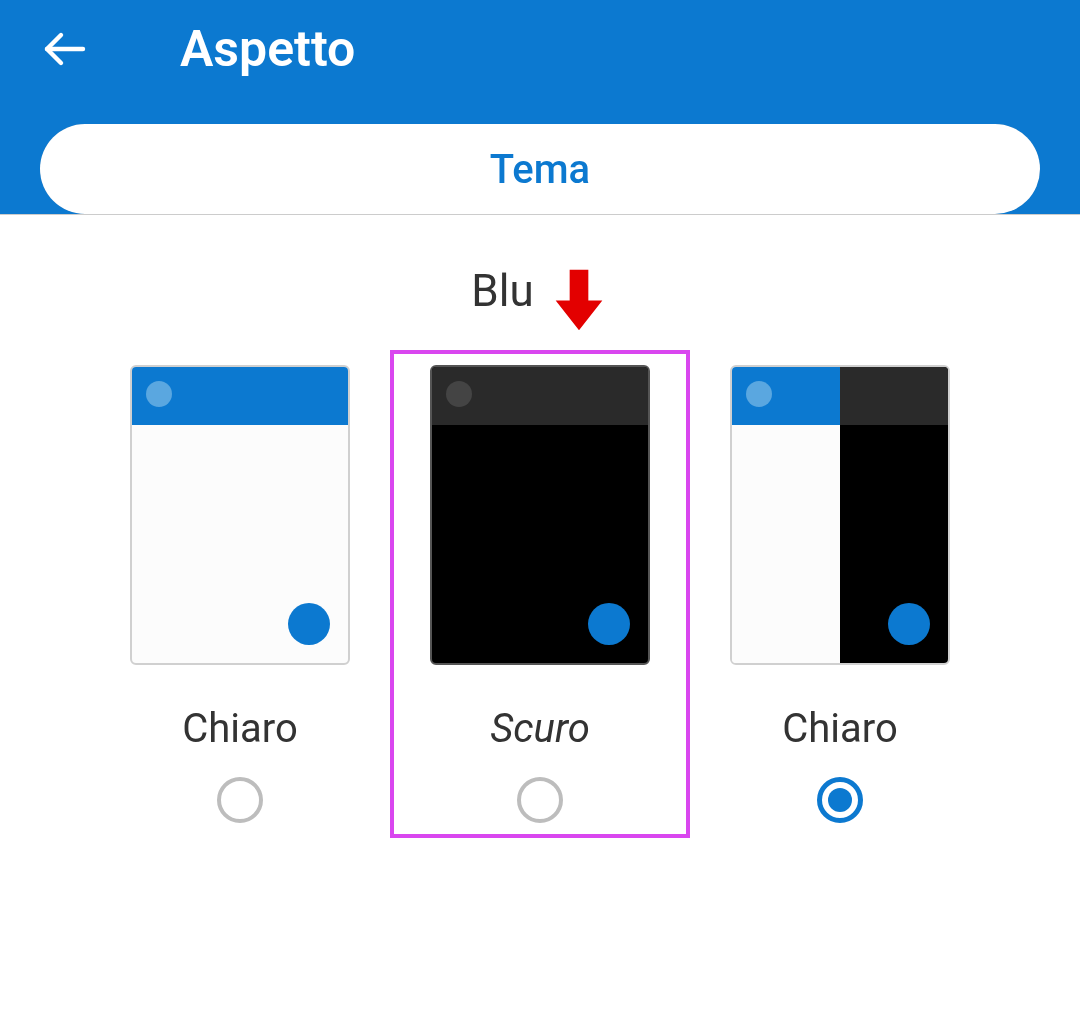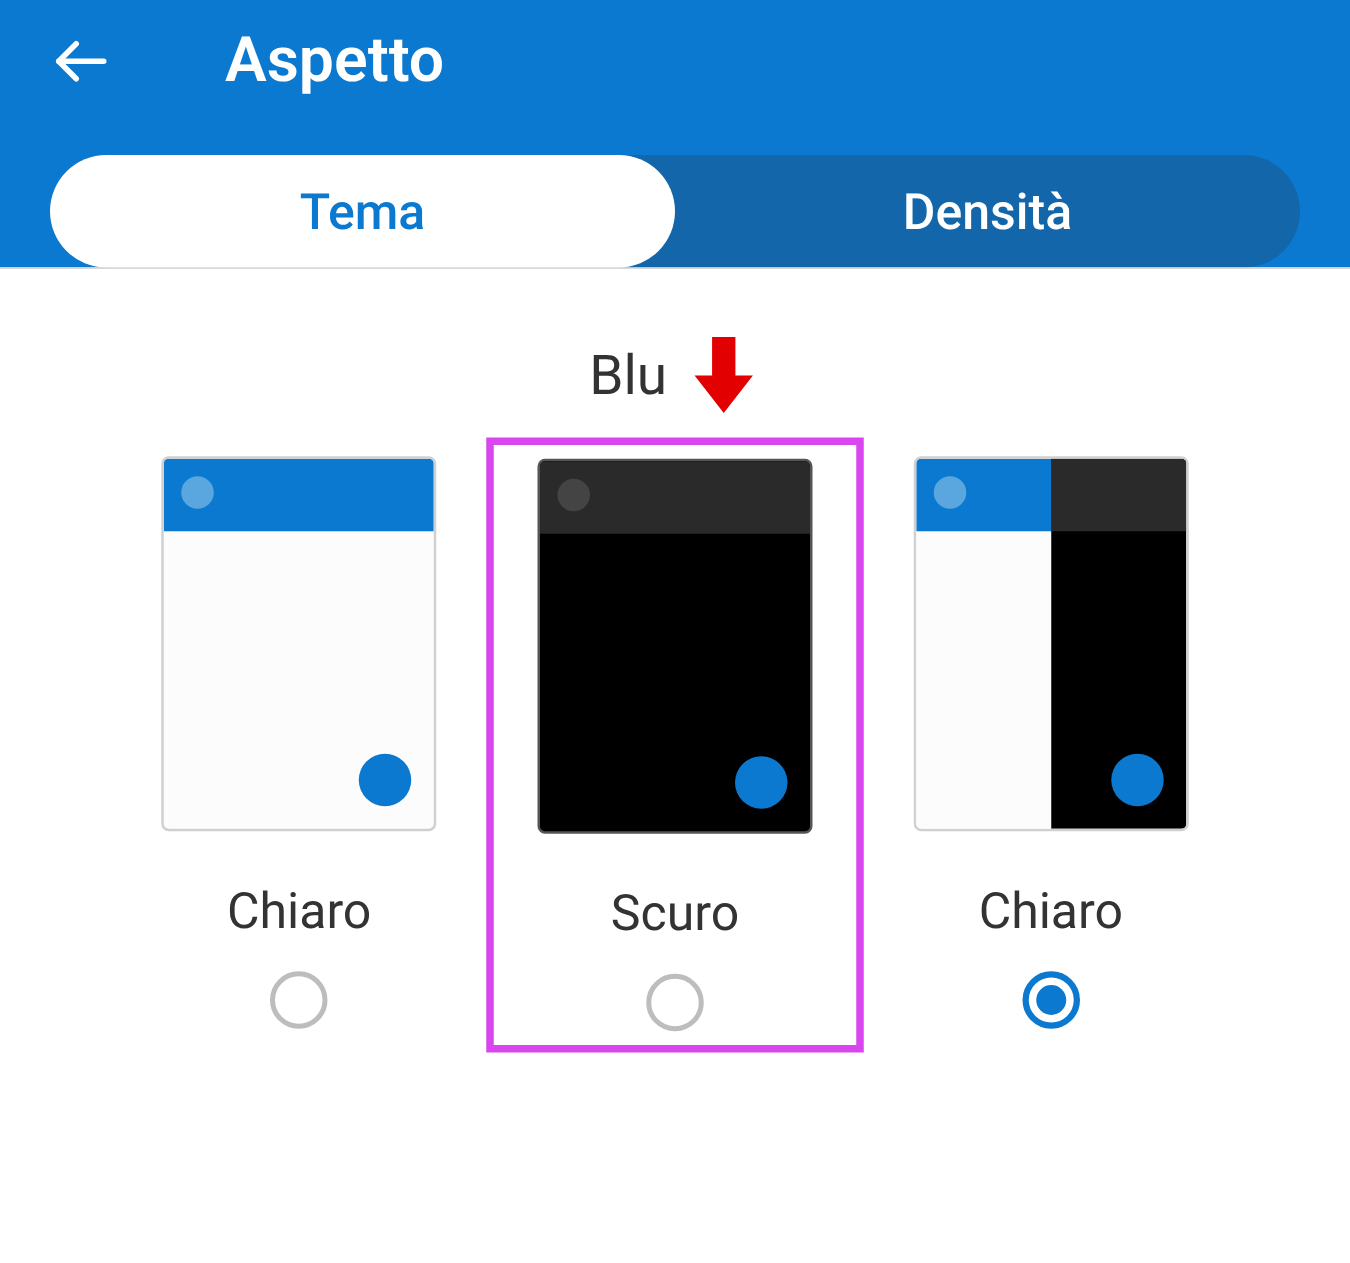--- a/index.html
+++ b/index.html
@@ -65,21 +65,21 @@
       height: 90px;
       margin-top: 16px;
     }
     .content {
       padding: 50px 40px 0 40px;
       background: #fff;
       border-top: 1px solid #ccc;
     }
     .section-header {
       display: flex;
-      align-items: center;
+      align-items: flex-start;
       justify-content: center;
       gap: 15px;
       margin-bottom: 15px;
     }
     .section-title {
       font-size: 44px;
       color: #333;
       font-weight: 400;
     }
     .arrow-indicator {
@@ -93,22 +93,23 @@
     }
     .theme-option {
       flex: 1;
       display: flex;
       flex-direction: column;
       align-items: center;
       cursor: pointer;
       padding: 15px;
     }
     .theme-option.highlighted {
-      border: 6px solid #d946ef;
+      border: 4px solid #d946ef;
       padding: 11px;
+      font-style: italic;
     }
     .theme-preview {
       width: 220px;
       height: 300px;
       border: 2px solid #d0d0d0;
       border-radius: 6px;
       position: relative;
       overflow: hidden;
       margin-bottom: 40px;
     }
@@ -216,21 +217,20 @@
       <svg width="48" height="48" viewBox="0 0 24 24" fill="none" stroke="#fff" stroke-width="2.2" stroke-linecap="round" stroke-linejoin="round">
         <line x1="21" y1="12" x2="3" y2="12"></line>
         <polyline points="10 19 3 12 10 5"></polyline>
       </svg>
     </div>
     <div class="title-text">Aspetto</div>
   </div>
   <div class="tabs-wrapper">
     <div class="tabs-container">
       <div class="tab active">Tema</div>
-      <div class="tab inactive">Densità</div>
     </div>
   </div>
 </div>
 
 <div class="content">
   <div class="section-header">
     <div class="section-title">Blu</div>
     <svg class="arrow-indicator" width="60" height="75" viewBox="0 0 60 75">
       <path d="M 20 5 L 40 5 L 40 38 L 55 38 L 30 70 L 5 38 L 20 38 Z" fill="#e30000"></path>
     </svg>

